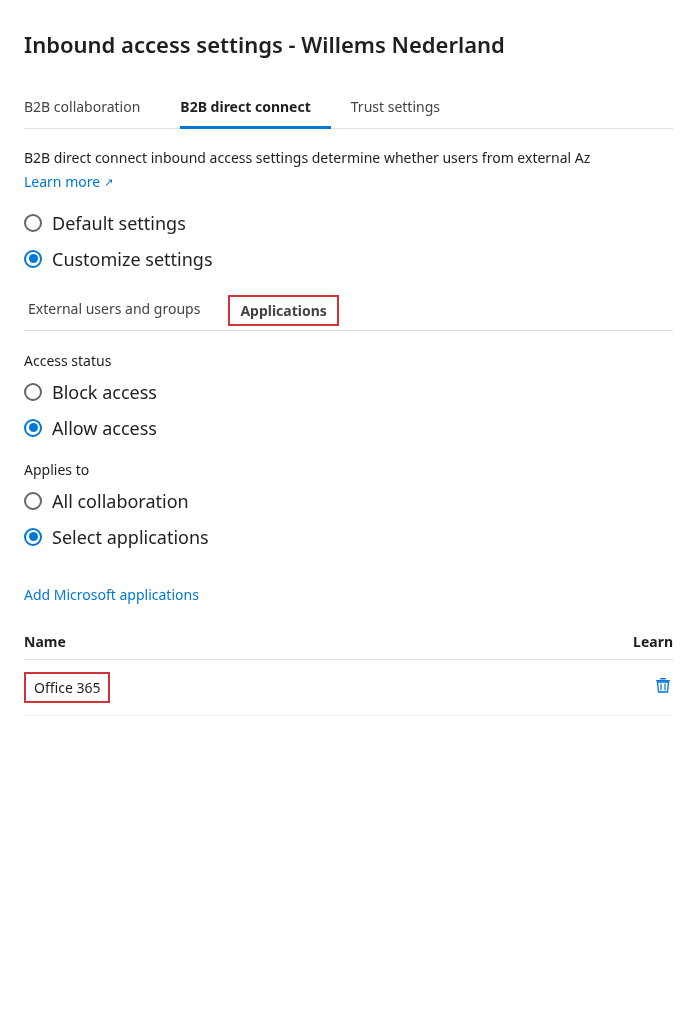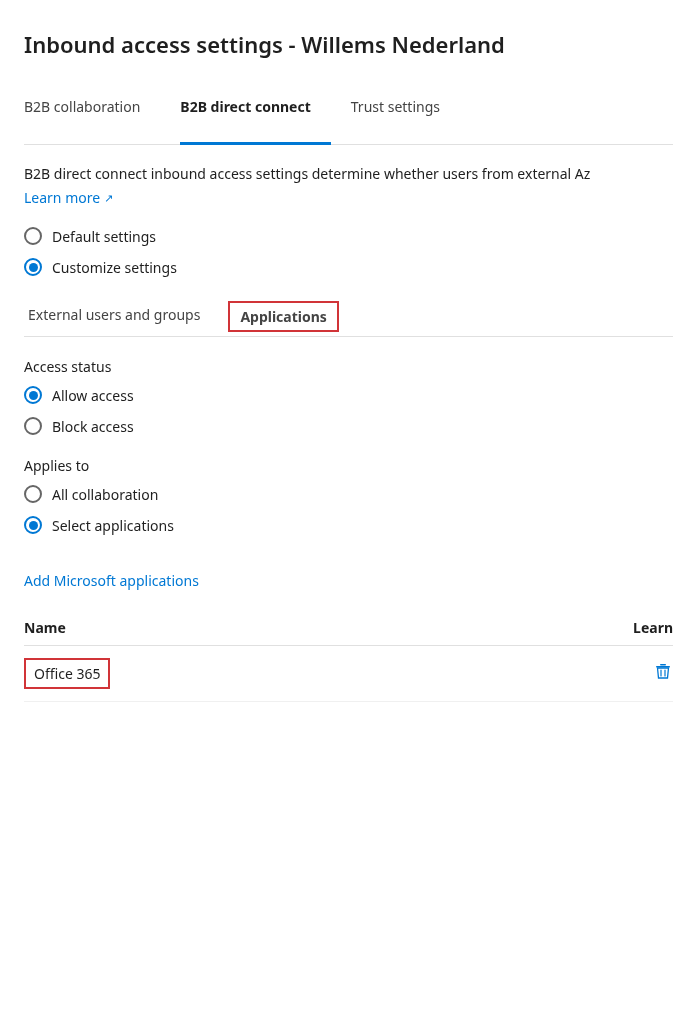--- a/index.html
+++ b/index.html
@@ -26,21 +26,21 @@
     }
 
     
     .tabs {
       display: flex;
       gap: 0;
       border-bottom: 1px solid #e0e0e0;
       margin-bottom: 18px;
     }
     .tab-item {
-      padding: 10px 20px 26px 0;
+      padding: 10px 20px 10px 0;
       margin-right: 20px;
       cursor: pointer;
       font-size: 14px;
       color: #444;
       border-bottom: 3px solid transparent;
       margin-bottom: -1px;
       white-space: nowrap;
     }
     .tab-item.active {
       font-weight: 700;
@@ -96,21 +96,21 @@
       background: white;
     }
     .radio-input.selected::after {
       content: '';
       width: 9px;
       height: 9px;
       background: #0078d4;
       border-radius: 50%;
     }
     .radio-label {
-      font-size: 14px;
+      font-size: 18px;
       color: #1f1f1f;
     }
 
     
     .sub-tabs {
       display: flex;
       align-items: center;
       gap: 24px;
       margin: 20px 0 0 0;
       border-bottom: 1px solid #e0e0e0;
@@ -225,26 +225,26 @@
 <div class="sub-tabs">
   <div class="sub-tab">External users and groups</div>
   <div class="sub-tab highlighted">Applications</div>
 </div>
 
 
 <div>
   <p class="section-label">Access status</p>
   <div class="radio-group" style="margin-top:0;">
     <div class="radio-item">
+      <div class="radio-input"></div>
+      <span class="radio-label">Block access</span>
+    </div>
+    <div class="radio-item">
       <div class="radio-input selected"></div>
       <span class="radio-label">Allow access</span>
-    </div>
-    <div class="radio-item">
-      <div class="radio-input"></div>
-      <span class="radio-label">Block access</span>
     </div>
   </div>
 </div>
 
 
 <div>
   <p class="section-label">Applies to</p>
   <div class="radio-group" style="margin-top:0;">
     <div class="radio-item">
       <div class="radio-input"></div>

